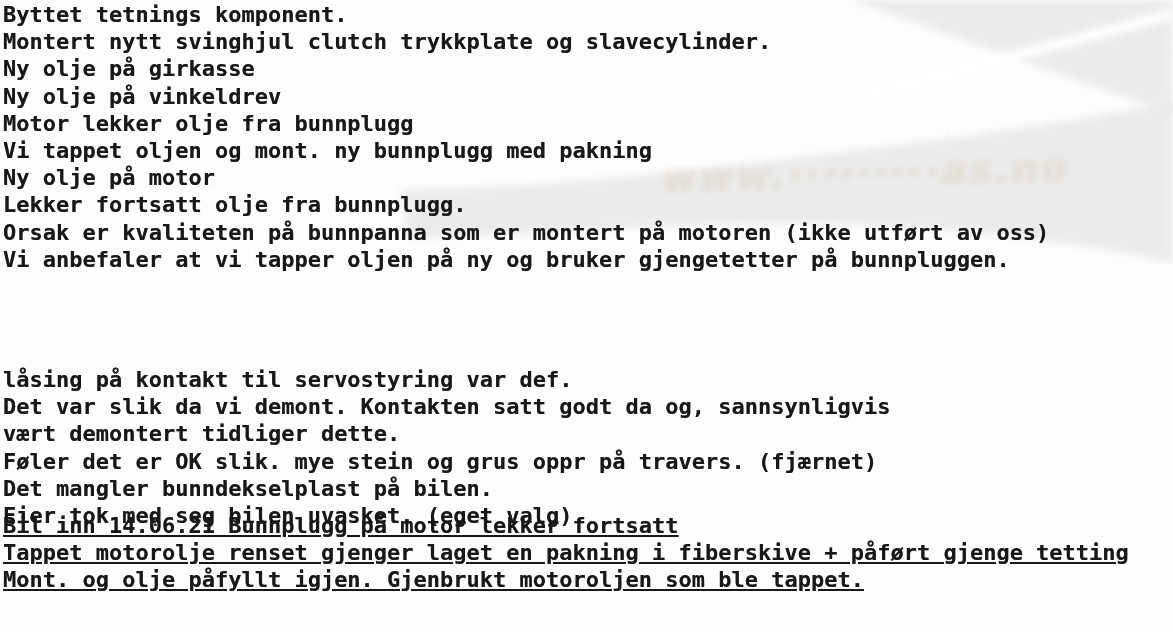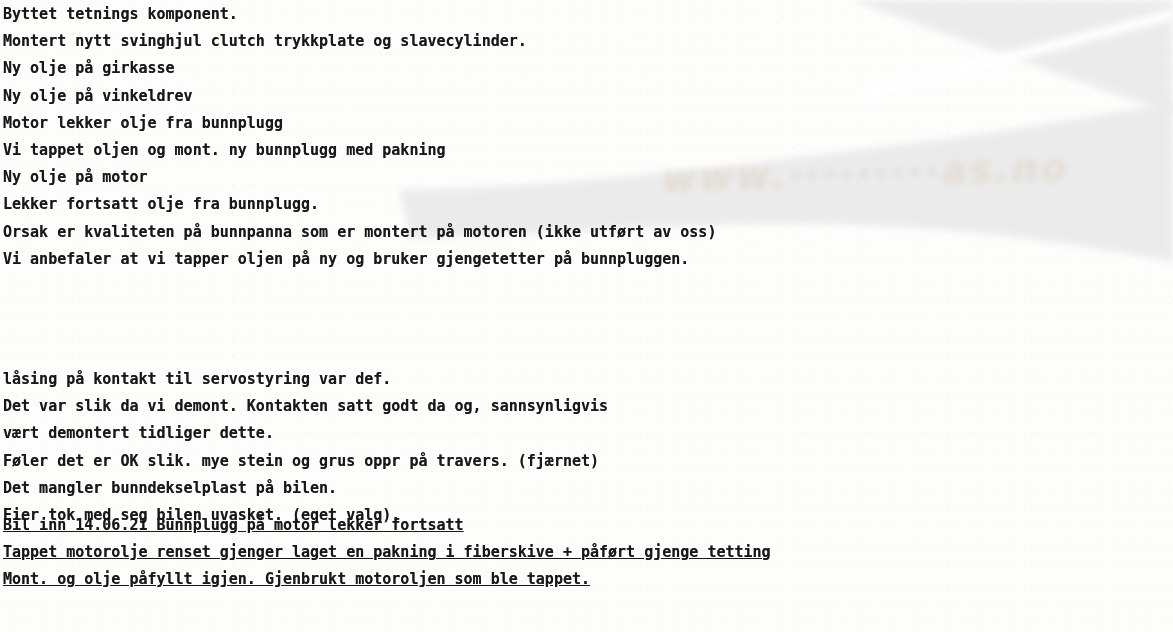--- a/index.html
+++ b/index.html
@@ -26,21 +26,21 @@
     top: 0; left: 0;
     z-index: 0;
   }
   .note {
     position: absolute;
     left: 3px;
     margin: 0;
     z-index: 2;
     font-family: "DejaVu Sans Mono", "Liberation Mono", monospace;
     font-weight: 700;
-    font-size: 15px;
+    font-size: 22px;
     line-height: 27.2px;
     letter-spacing: 0px;
     color: #181818;
     white-space: pre;
     text-shadow: 0 0 0.5px rgba(20,20,20,0.55);
   }
   #para-1 { top: 1px; }
   #para-2 { top: 318px; margin-top: 48px; }
   #para-3 { top: 512px; text-decoration: underline; }
   .watermark {

